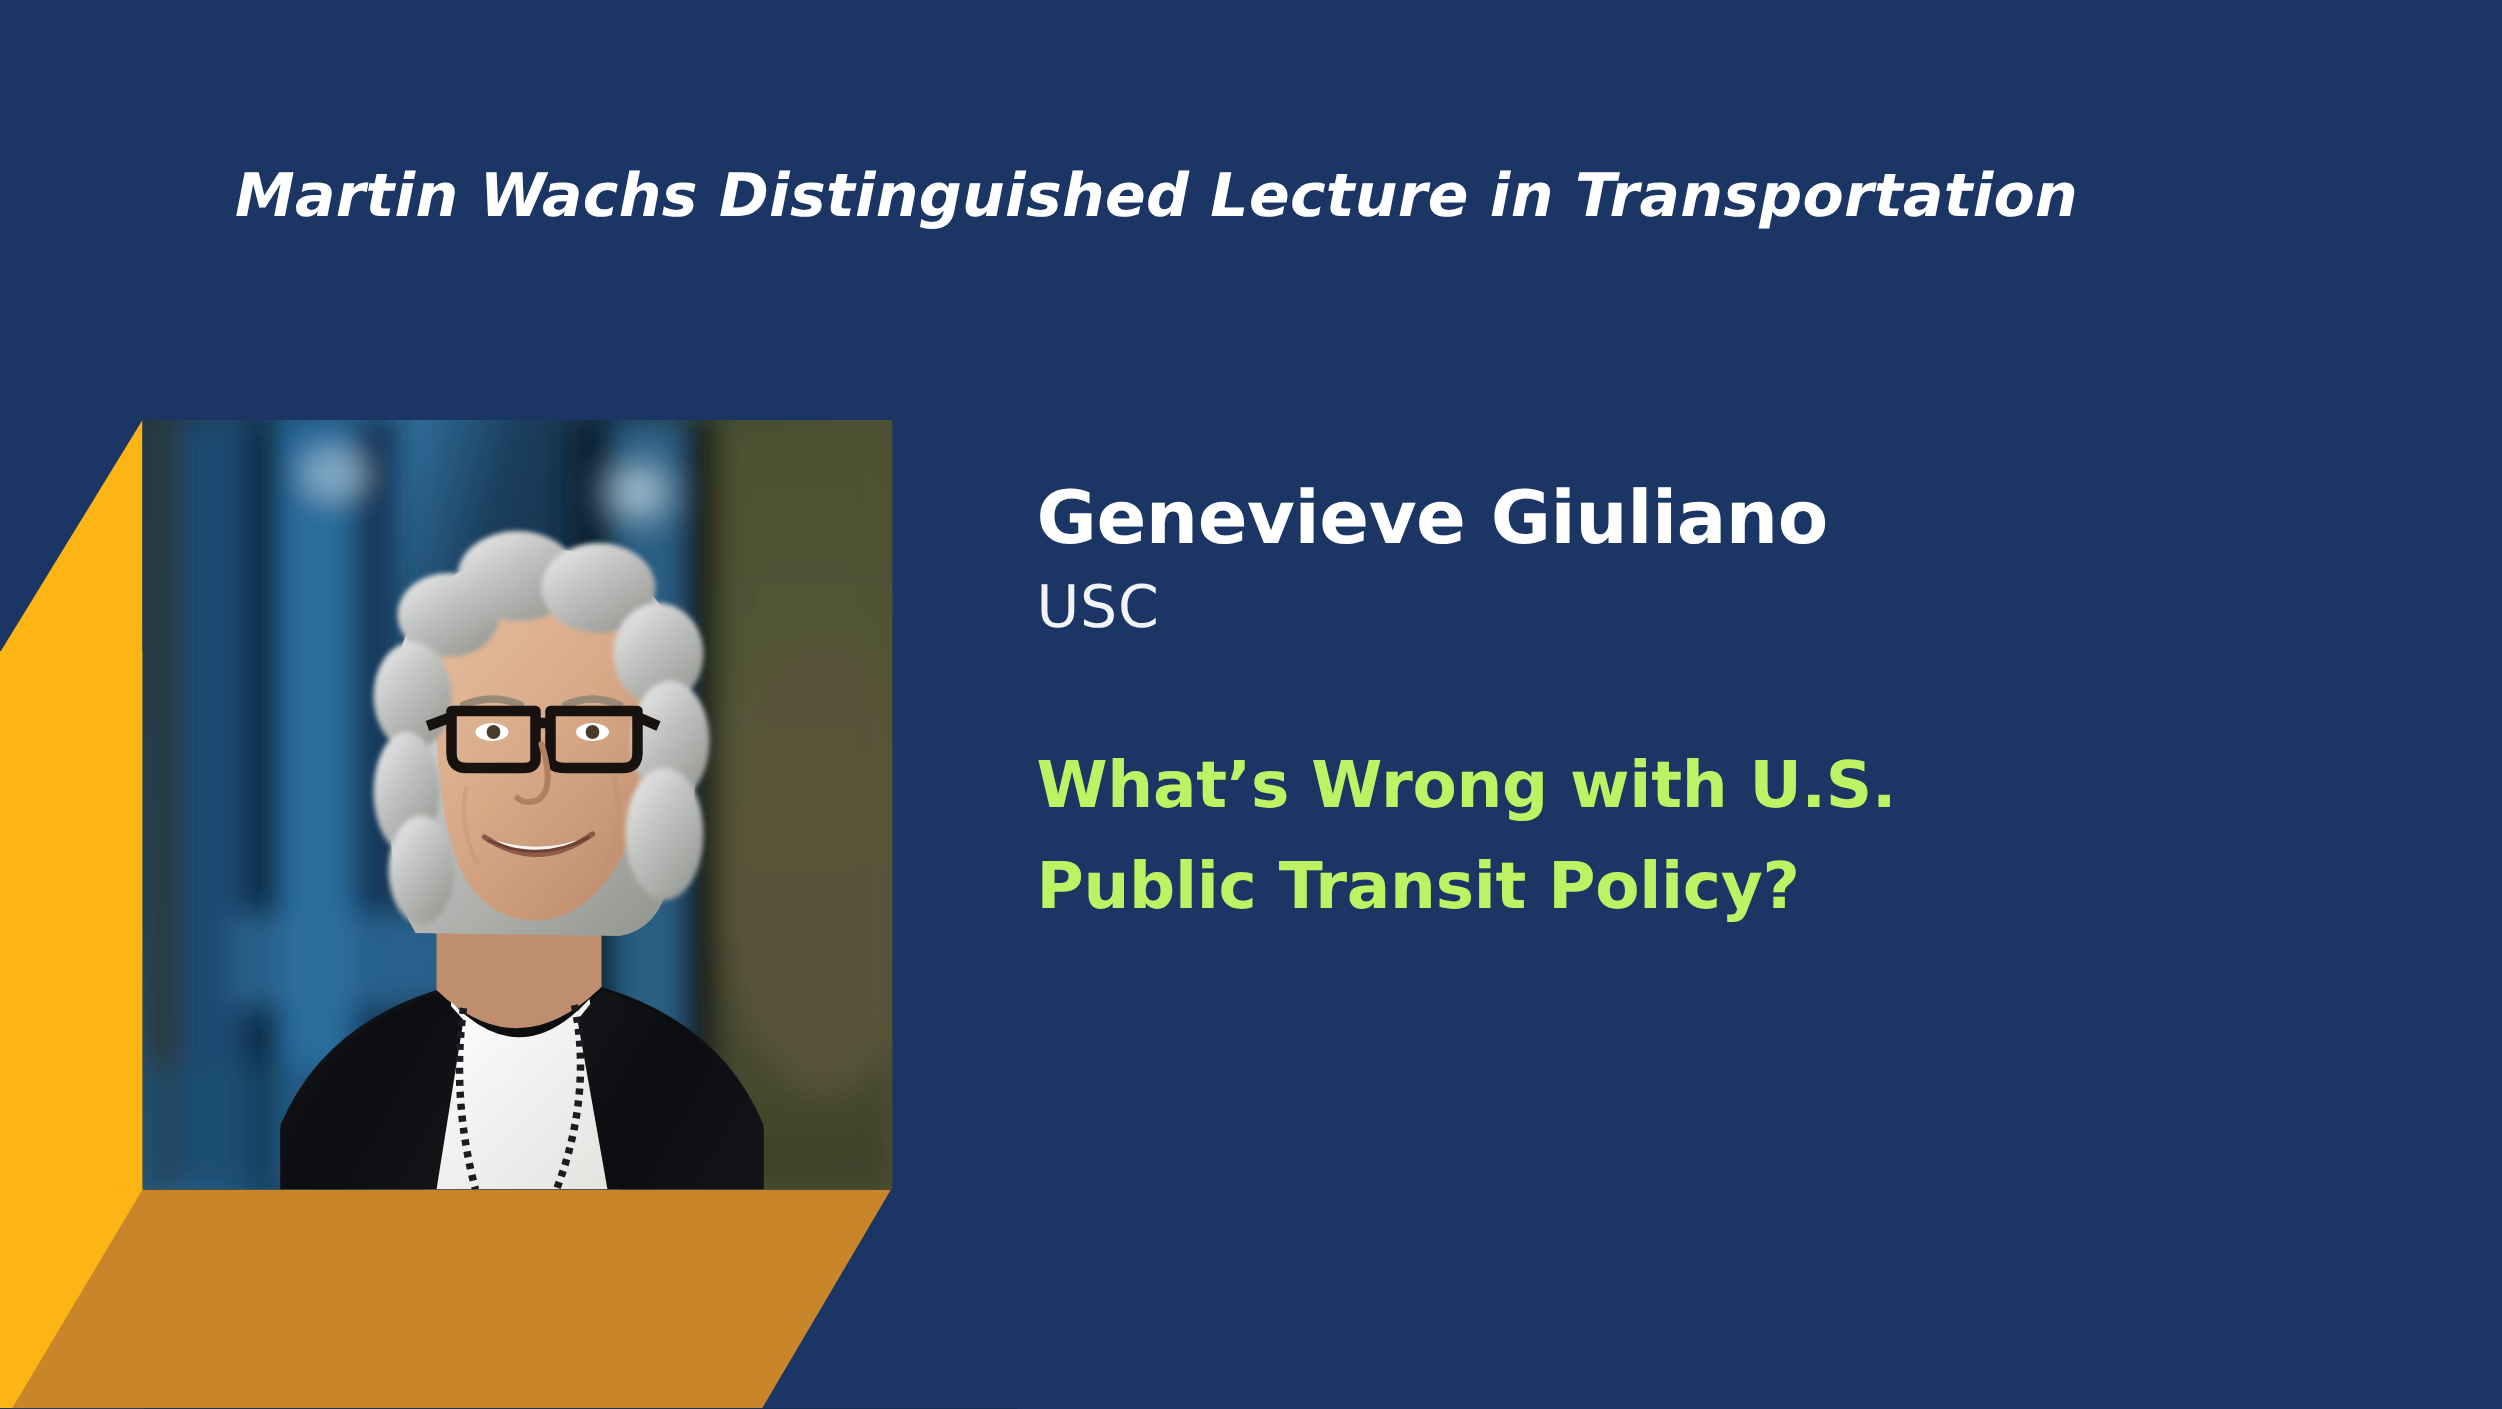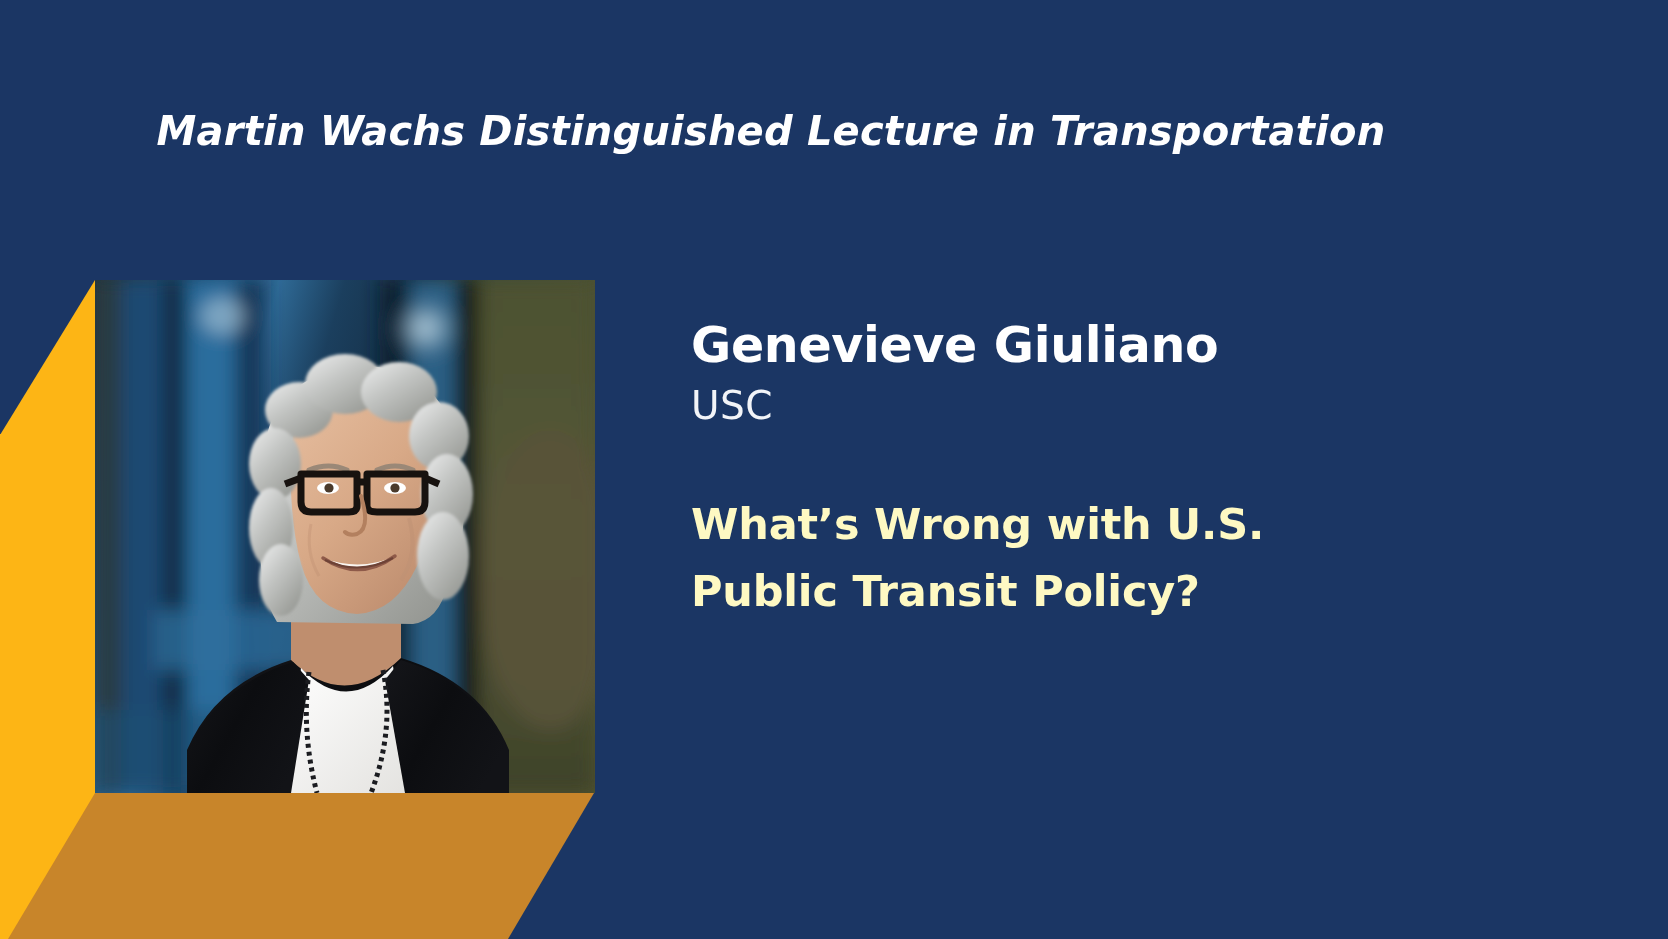--- a/index.html
+++ b/index.html
@@ -81,21 +81,21 @@
   #speaker-affiliation {
     color: #f2f4f8;
     font-family: "DejaVu Sans", "Liberation Sans", sans-serif;
     font-weight: 400;
     font-size: 39px;
     line-height: 48px;
     letter-spacing: 0.5px;
     margin: 8px 0 0 0;
   }
   #lecture-title {
-    color: #fef9c3;
+    color: #bef264;
     font-family: "DejaVu Sans", "Liberation Sans", sans-serif;
     font-weight: bold;
     font-size: 43px;
     line-height: 67px;
     letter-spacing: -0.2px;
     margin: 61px 0 0 0;
     max-width: 700px;
   }
 </style>
 </head>

